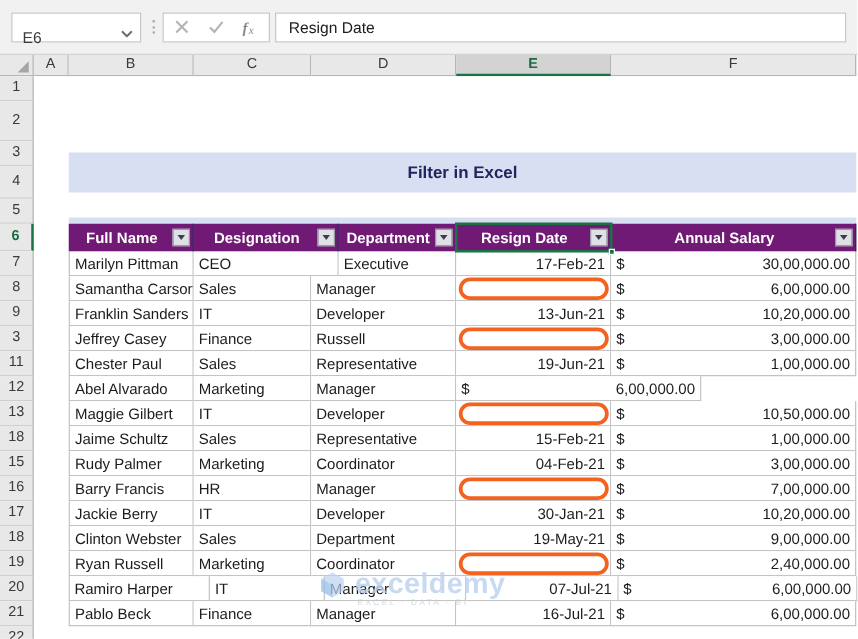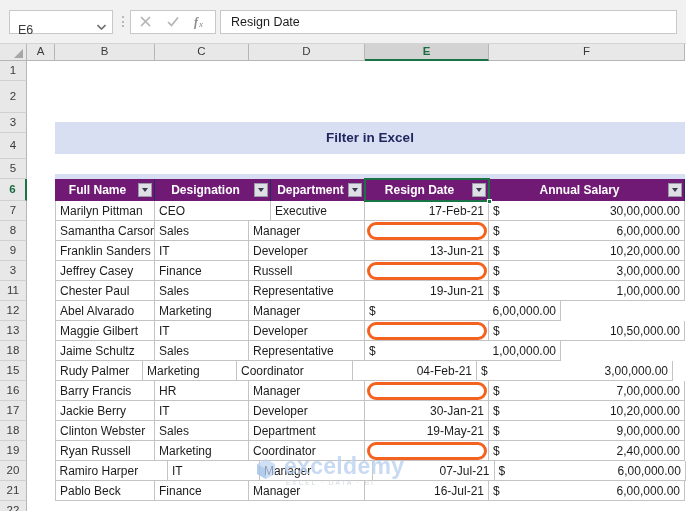--- a/index.html
+++ b/index.html
@@ -479,29 +479,30 @@
             <span class="cur-sym">$</span>
             <span class="cur-val">10,50,000.00</span>
           </div>
         </div>
         <div class="grid-row">
           <div class="row-head">18</div>
           <div class="cell" style="width:28px"></div>
           <div class="cell tcell first" style="width:100px">Jaime Schultz</div>
           <div class="cell tcell" style="width:94px">Sales</div>
           <div class="cell tcell" style="width:116px">Representative</div>
+          <div class="cell tcell num" style="width:124px">15-Feb-21</div>
           <div class="cur-cell" style="width:196px">
             <span class="cur-sym">$</span>
             <span class="cur-val">1,00,000.00</span>
           </div>
         </div>
         <div class="grid-row">
           <div class="row-head">15</div>
           <div class="cell" style="width:28px"></div>
-          <div class="cell tcell first" style="width:88px">Rudy Palmer</div>
+          <div class="cell tcell first" style="width:100px">Rudy Palmer</div>
           <div class="cell tcell" style="width:94px">Marketing</div>
           <div class="cell tcell" style="width:116px">Coordinator</div>
           <div class="cell tcell num" style="width:124px">04-Feb-21</div>
           <div class="cur-cell" style="width:196px">
             <span class="cur-sym">$</span>
             <span class="cur-val">3,00,000.00</span>
           </div>
         </div>
         <div class="grid-row">
           <div class="row-head">16</div>

